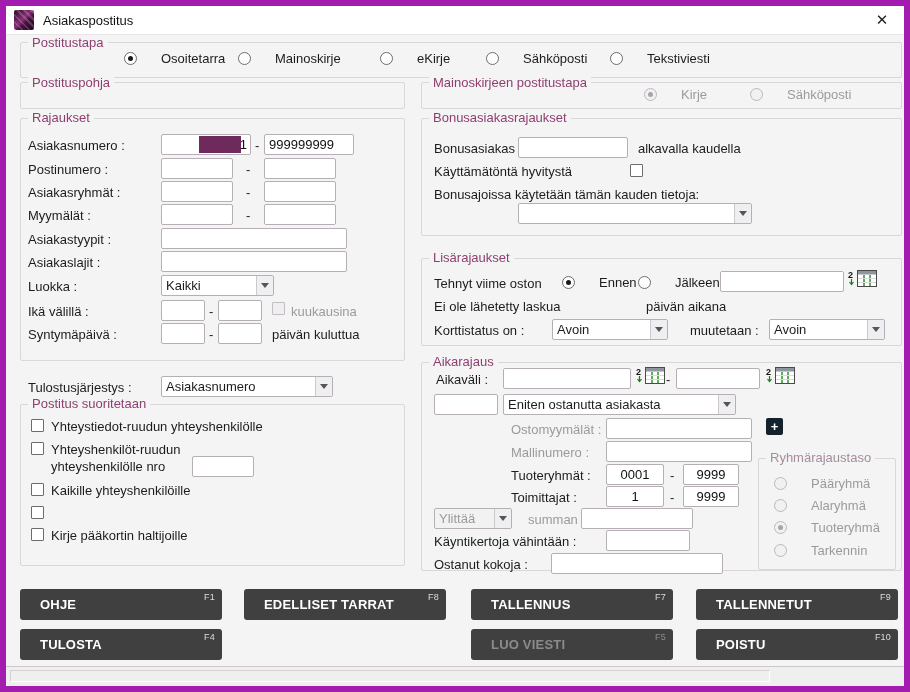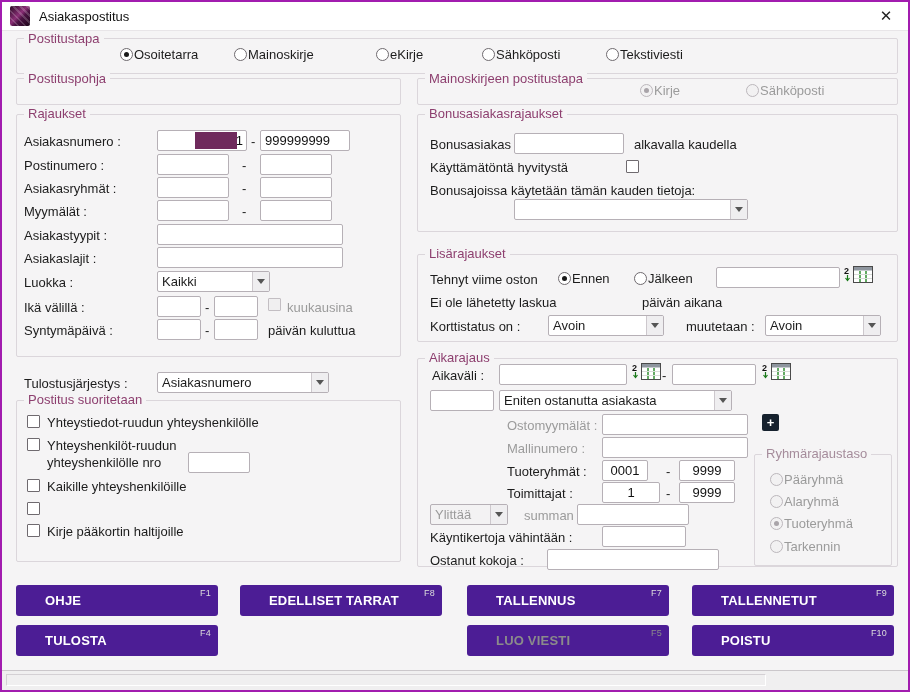--- a/index.html
+++ b/index.html
@@ -1,18 +1,18 @@
 <!DOCTYPE html>
 <html><head>
 <meta charset="utf-8">
 <style>
   *{box-sizing:border-box;margin:0;padding:0}
   html,body{width:910px;height:692px}
   body{font-family:"Liberation Sans","DejaVu Sans",sans-serif;font-size:13px;color:#1c1c1c;background:#f5f4f5}
-  .window{position:relative;width:910px;height:692px;background:#f5f4f5;border:2px solid #a21caf;overflow:hidden}
+  .window{position:relative;width:910px;height:692px;background:#f5f4f5;border:6px solid #a21caf;overflow:hidden}
   .titlebar{position:absolute;left:0;top:0;width:100%;height:29px;background:#fff;border-bottom:1px solid #e8e5e8;display:flex;align-items:center;padding:0 8px;gap:9px}
   .applogo{width:20px;height:20px;border-radius:2px;background:
     repeating-linear-gradient(45deg,rgba(255,255,255,.18) 0 2px,transparent 2px 5px),
     linear-gradient(135deg,#2b0b26 0%,#8a2f76 45%,#4a1242 60%,#1d0719 100%)}
   .title{font-size:13px;color:#111}
   .closebtn{margin-left:auto;width:28px;height:28px;display:flex;align-items:center;justify-content:center;font-size:15px;color:#222}
   .group{position:absolute;border:1px solid #dbd6db;border-radius:2px;background:#f5f4f5}
   .legend{position:absolute;background:#f5f4f5;padding:0 4px;color:#8d3f6f;white-space:nowrap;line-height:15px}
   .legend.dim{color:#a58c9b}
   .lbl{position:absolute;white-space:nowrap;line-height:15px}
@@ -20,32 +20,32 @@
   .tb{position:absolute;height:21px;border:1px solid #b6b0b6;border-radius:2px;background:#fff;font:13px "Liberation Sans",sans-serif;padding:0 4px;color:#111;outline:none}
   .tbwrap{position:absolute;height:21px}
   .tbwrap .tb{left:0;top:0;width:100%}
   .selblock{position:absolute;right:10px;top:2px;bottom:2px;width:42px;background:#6f2a5c;pointer-events:none}
   .dd{position:absolute;height:21px;background:#fff;border:1px solid #b6b0b6;border-radius:2px;display:flex;align-items:center;overflow:hidden}
   .dd .ddtxt{flex:1;padding:0 4px;white-space:nowrap;overflow:hidden}
   .dd .ddbtn{width:17px;align-self:stretch;border-left:1px solid #cdc8cd;background:#efeef0;display:flex;align-items:center;justify-content:center}
   .dd .ddarrow{width:0;height:0;border-left:4px solid transparent;border-right:4px solid transparent;border-top:5px solid #555}
   .dd.dis{background:#f3f2f3}
   .dd.dis .ddtxt{color:#9b9b9b}
-  .ritem{position:absolute;display:flex;align-items:center;gap:1px;height:15px}
+  .ritem{position:absolute;display:flex;align-items:center;gap:24px;height:15px}
   .rb{width:13px;height:13px;border:1px solid #6f6a6f;border-radius:50%;background:#fff;flex:0 0 13px;position:relative}
   .rb.sel::after{content:"";position:absolute;left:3px;top:3px;right:3px;bottom:3px;border-radius:50%;background:#1a1a1a}
   .rb.dis{border-color:#bcb7bc;background:#f2f1f2}
   .rb.dis.sel::after{background:#a9a4a9}
   .ritem .rlabel{white-space:nowrap;line-height:15px}
   .ritem.dis .rlabel{color:#9b9b9b}
   .cb{position:absolute;width:13px;height:13px;border:1px solid #6f6a6f;border-radius:1px;background:#fff}
   .cb.dis{border-color:#c3bec3;background:#f0eff0}
   .plus{position:absolute;width:17px;height:17px;background:#16212e;border-radius:2px;color:#fff;display:flex;align-items:center;justify-content:center;font-weight:bold;font-size:13px;line-height:1}
   .icon{position:absolute}
-  .btn{position:absolute;height:31px;background:#4c1d95;border-radius:3px;color:#fff;display:flex;align-items:center;padding-left:29px;font-weight:bold;font-size:13px;letter-spacing:.2px}
+  .btn{position:absolute;height:31px;background:#404040;border-radius:3px;color:#fff;display:flex;align-items:center;padding-left:20px;font-weight:bold;font-size:13px;letter-spacing:.2px}
   .btn .fkey{position:absolute;top:3px;right:7px;font-size:9px;font-weight:normal;color:#dcdcdc}
   .btn.dis{color:#8b8b8b}
   .btn.dis .fkey{color:#8b8b8b}
   .statusbar{position:absolute;left:0;bottom:0;width:100%;height:20px;background:#f0eff0;border-top:1px solid #cbc7cb}
   .statusinner{position:absolute;left:4px;top:3px;width:760px;height:12px;border:1px solid;border-color:#d4d0d4 #fff #fff #d4d0d4}
 </style>
 </head>
 <body>
 
 <div class="window">
@@ -264,21 +264,21 @@
   </div>
 
   <span class="lbl gray" style="left:505px;top:416px">Ostomyymälät :</span>
   <input class="tb" style="left: 600px; top: 412px; width: 146px;">
   <div class="plus" style="left:760px;top:412px">+</div>
 
   <span class="lbl gray" style="left:505px;top:439px">Mallinumero :</span>
   <input class="tb" style="left: 600px; top: 435px; width: 146px;">
 
   <span class="lbl" style="left:505px;top:462px">Tuoteryhmät :</span>
-  <input class="tb" style="left: 600px; top: 458px; width: 46px; text-align: center;" value="0001">
+  <input class="tb" style="left: 600px; top: 458px; width: 58px; text-align: center;" value="0001">
   <span class="lbl" style="left:664px;top:462px">-</span>
   <input class="tb" style="left: 677px; top: 458px; width: 56px; text-align: center;" value="9999">
   <div class="plus" style="left:755px;top:458px">+</div>
 
   <span class="lbl" style="left:505px;top:484px">Toimittajat :</span>
   <input class="tb" style="left: 600px; top: 480px; width: 58px; text-align: center;" value="1">
   <span class="lbl" style="left:664px;top:484px">-</span>
   <input class="tb" style="left: 677px; top: 480px; width: 56px; text-align: center;" value="9999">
   <div class="plus" style="left:755px;top:480px">+</div>
 

